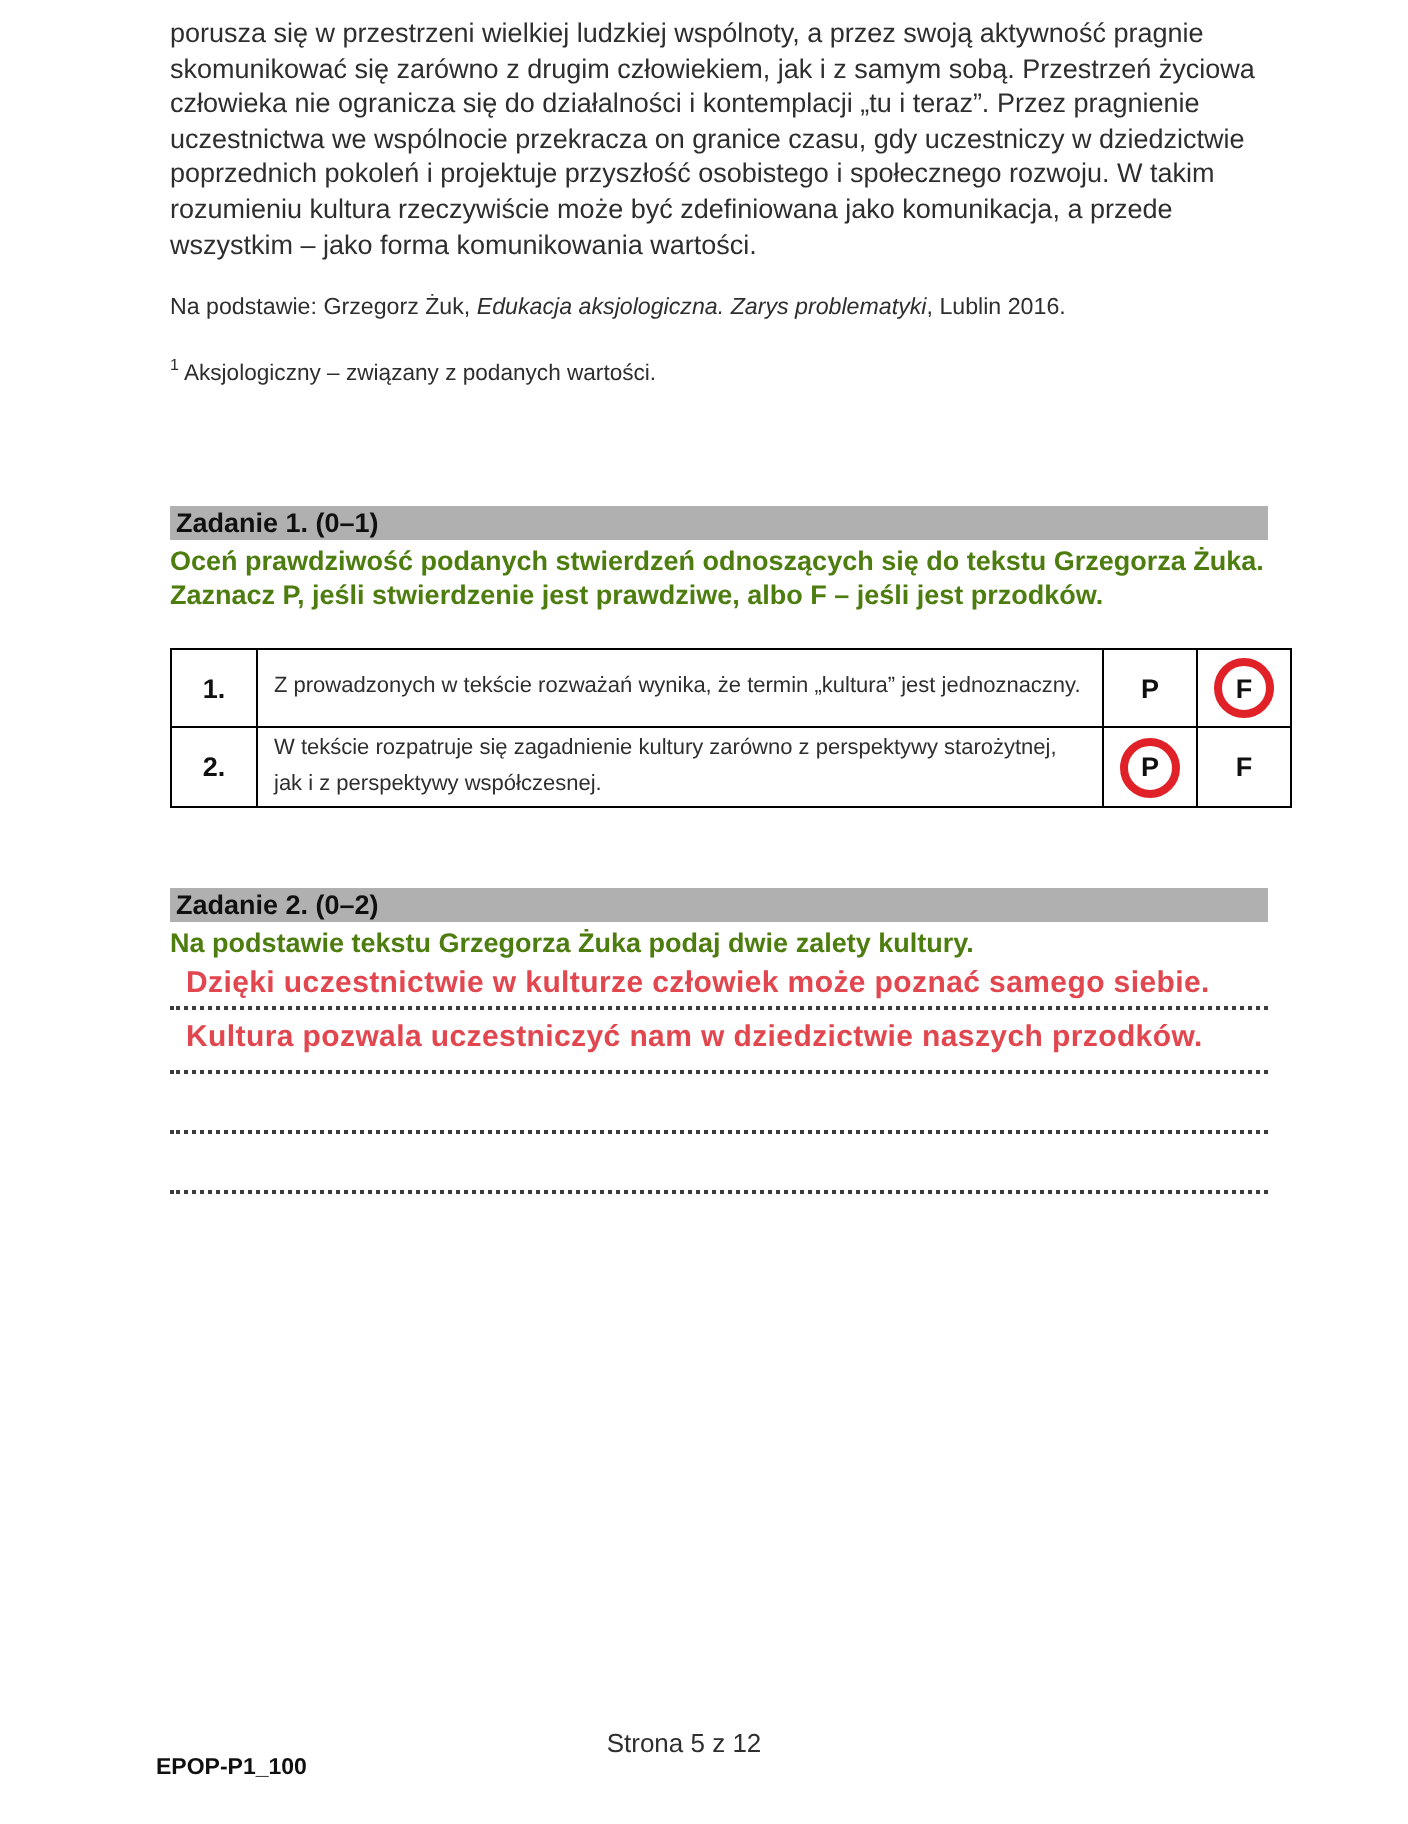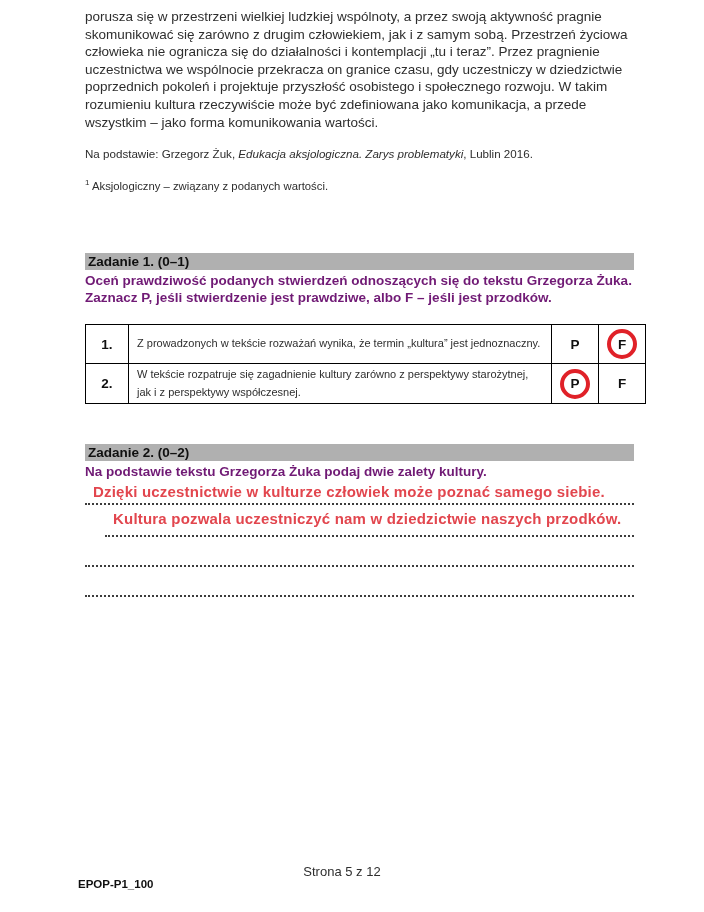--- a/index.html
+++ b/index.html
@@ -28,42 +28,42 @@
   .footnote sup{font-size:8px;}
   .footnote .cont{padding-left:9px;text-indent:0;}
 
   
   .task-bar{height:17px;background:var(--bar-gray);box-sizing:border-box;
     padding-left:3px;font-weight:bold;font-size:13.5px;line-height:17px;color:#101010;}
   .bar1{top:253px;}
   .bar2{top:444px;}
 
   
-  .instruction{font-weight:bold;font-size:13.5px;line-height:17px;color:#701a75;}
+  .instruction{font-weight:bold;font-size:13.5px;line-height:17px;color:#4d7c0f;}
   .instr1{top:272px;}
   .instr2{top:463px;}
 
   
   table.tf{border-collapse:collapse;position:absolute;left:85px;top:324px;}
   table.tf td{border:1.5px solid #000;vertical-align:middle;}
   td.cell-num{width:40px;text-align:center;font-weight:bold;font-size:13.5px;color:#101010;}
   td.cell-text{width:406px;padding:2px 8px;font-size:11px;line-height:17.5px;color:#2e2e2e;}
   td.cell-p,td.cell-f{width:44px;text-align:center;}
   table.tf tr{height:39px;}
   .ring{display:inline-flex;align-items:center;justify-content:center;
     width:22px;height:22px;border:4.5px solid transparent;border-radius:50%;}
   .opt{font-weight:bold;font-size:13.5px;color:#101010;}
   tr[data-selected="P"] td.cell-p .ring{border-color:var(--accent-red);}
   tr[data-selected="F"] td.cell-f .ring{border-color:var(--accent-red);}
 
   
   .answers{top:482px;}
   .answer-row{border-bottom:2px dotted #3c3c3c;display:flex;align-items:center;box-sizing:border-box;}
   .ar1{height:23px;}
-  .ar2{height:32px;margin-left:20px;}
+  .ar2{height:32px;}
   .ar-empty{height:30px;}
   .answer-text{color:var(--answer-red);font-weight:bold;font-size:15px;
     padding:0 0 3px 8px;letter-spacing:0.2px;white-space:nowrap;}
 
   
   .page-num{top:864px;left:0;width:684px;text-align:center;font-size:13px;color:#2e2e2e;}
   .footer-code{top:878px;left:78px;font-weight:bold;font-size:11.5px;color:#101010;}
 </style>
 </head>
 <body>

